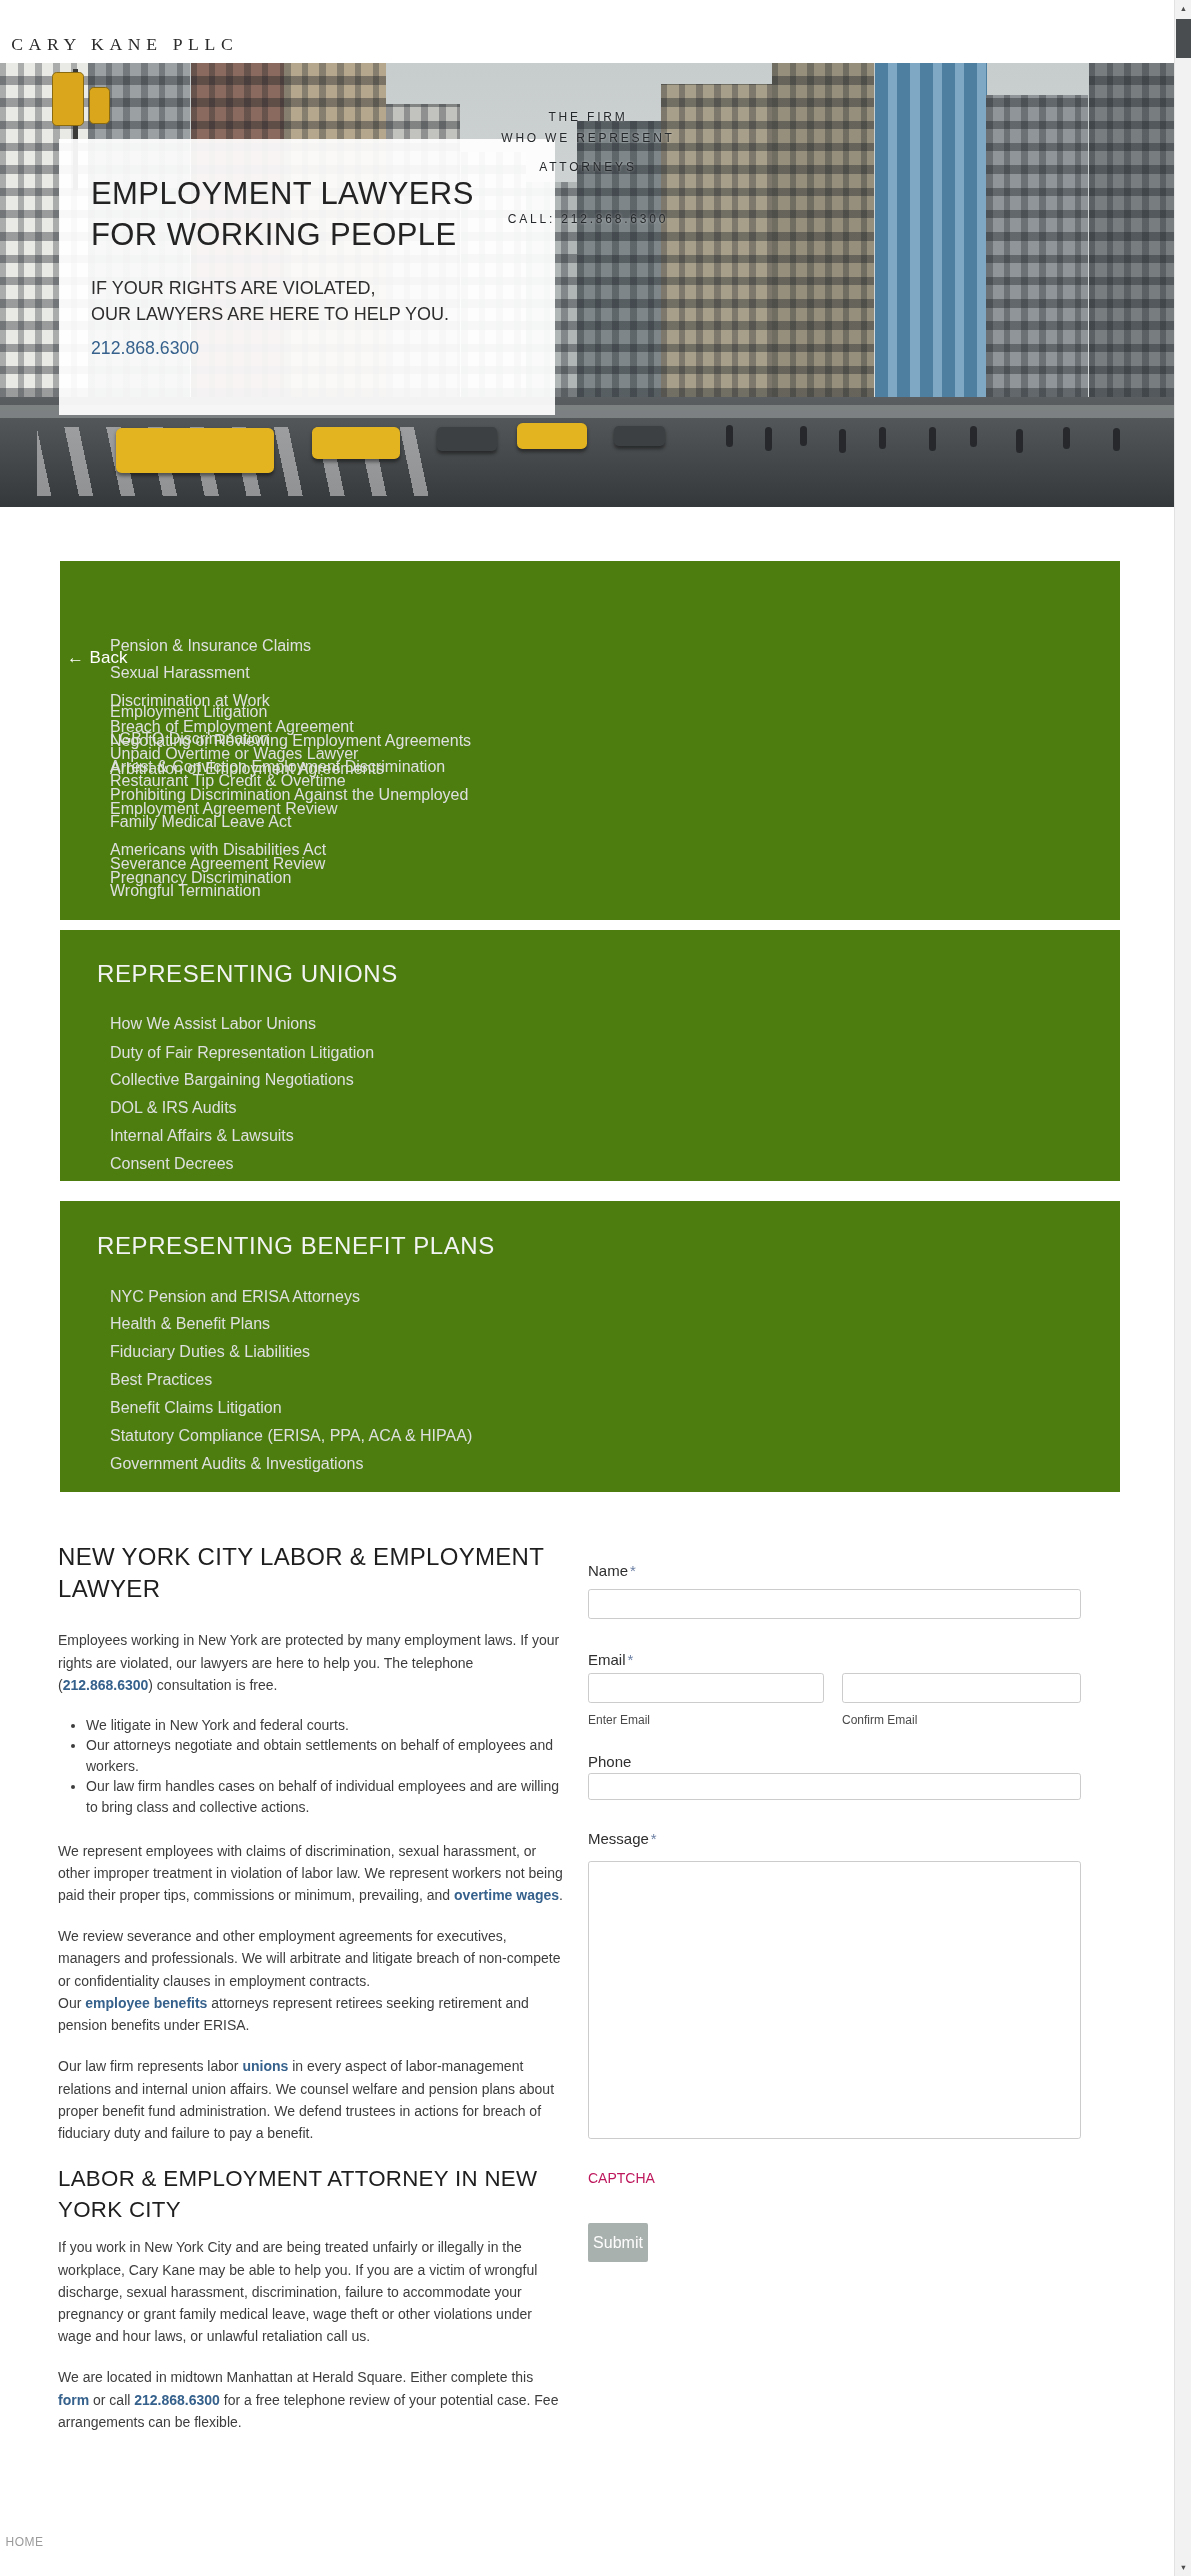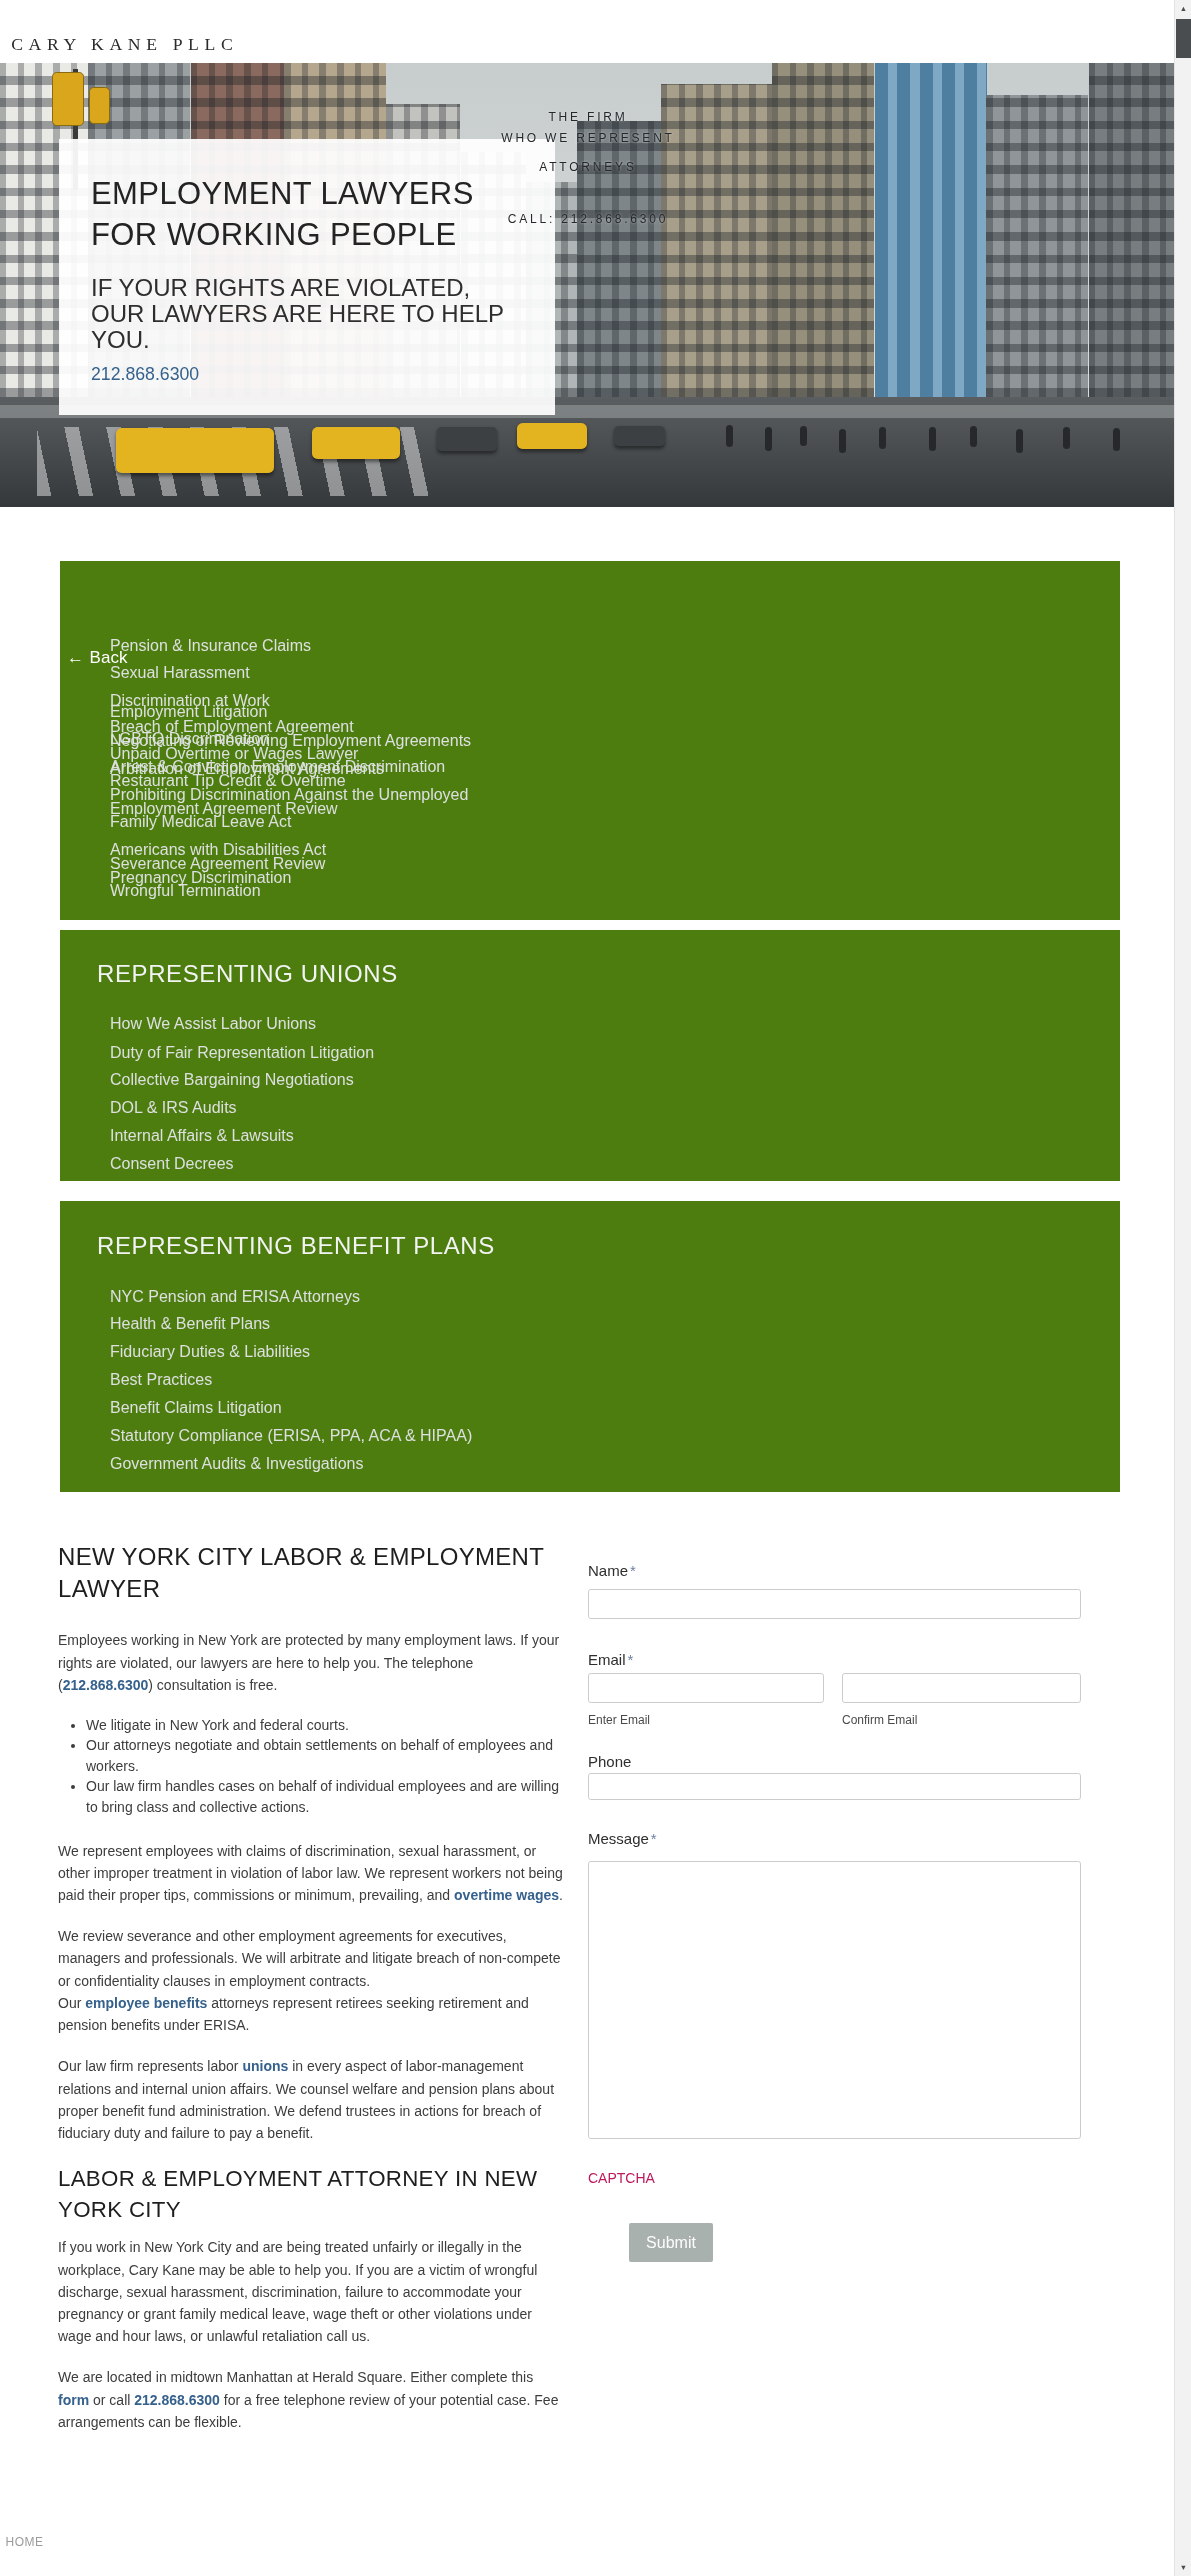--- a/index.html
+++ b/index.html
@@ -25,21 +25,21 @@
                background:repeating-linear-gradient(78deg, #e8e8e8 0 14px, rgba(0,0,0,0) 14px 41px); }
   .taxi { position:absolute; background:#e3b41f; border-radius:5.6px; box-shadow:0 2.8px 3.7px rgba(0,0,0,.45); }
   .car  { position:absolute; background:#3c4043; border-radius:4.7px; box-shadow:0 2.8px 3.7px rgba(0,0,0,.45); }
   .ped  { position:absolute; width:7.4px; background:#26282b; border-radius:3.7px; }
   .tl-pole { position:absolute; width:4.7px; background:#3a3a38; }
   .tl-head { position:absolute; background:#d9a61c; border-radius:4.7px; border:1.9px solid #8a6a10; }
 
   .hero-box { position:absolute; left:59px; top:76px; width:496px; height:276px;
               background:rgba(255,255,255,.93); padding:34px 28px 0 32px; }
   .hero-h1 { font-size:31px; line-height:41px; color:#232323; letter-spacing:0.4px; }
-  .hero-sub { margin-top:19.5px; font-size:24px; line-height:26px; color:#2e2e2e; }
+  .hero-sub { margin-top:19.5px; font-size:18px; line-height:26px; color:#2e2e2e; }
   .hero-phone { margin-top:11.2px; font-size:17.7px; color:#35618c; cursor:pointer; }
 
   .hero-nav-item { position:absolute; left:588px; transform:translateX(-50%);
                    font-size:12px; letter-spacing:2.8px; color:#26292b; white-space:nowrap;
                    text-shadow:0 0 2.8px rgba(255,255,255,.55); cursor:pointer; }
 
   
   .gray-section { position:absolute; left:60px; width:1060px; background:#4d7c0f; }
   .gray-title { position:absolute; left:37px; font-size:24px; letter-spacing:0.6px; color:#f2f3f3; white-space:nowrap; }
   .practice-link { position:absolute; left:50px; font-size:16px; color:#dde0df; white-space:nowrap; cursor:pointer; }
@@ -60,23 +60,23 @@
   
   .form-col { position:absolute; left:588px; top:1545px; width:493px; }
   .f-label { position:absolute; font-size:15px; color:#2e2e2e; }
   .req { color:#6b7fa3; margin-left:1.9px; }
   .f-sub { position:absolute; font-size:12px; color:#4a4a4a; }
   .f-input { position:absolute; height:30px; border:0.9px solid #cccccc; border-radius:2.8px;
              background:#fff; font-size:13px; padding:0 7.4px; font-family:"Liberation Sans", sans-serif; }
   .f-area { position:absolute; border:0.9px solid #cccccc; border-radius:2.8px; background:#fff;
             font-size:13px; padding:5.6px 7.4px; resize:none; font-family:"Liberation Sans", sans-serif; }
   .captcha { position:absolute; top:625px; font-size:14px; color:#be185d; }
-  .submit-btn { position:absolute; left:0; top:678px; width:84px; height:39px; background:#a9b1ae;
+  .submit-btn { position:absolute; left:0; top:678px; width:60px; height:39px; background:#a9b1ae;
                 color:#fdfdfd; font-size:16px; border:none; border-radius:1.9px; cursor:pointer;
-                font-family:"Liberation Sans", sans-serif;margin-left:41px; }
+                font-family:"Liberation Sans", sans-serif; }
 
   
   .footer-home { position:absolute; left:5.6px; top:2535px; font-size:12px; color:#9b9b9b;
                  letter-spacing:0.5px; cursor:pointer; }
 
   
   .scrollbar { position:absolute; right:0; top:0; width:17px; height:2576px; background:#f2f2f2;
                border-left:0.9px solid #e2e2e2; z-index:9; }
   .sb-btn { position:absolute; left:0; width:17px; height:17px; font-size:7.4px; color:#4d4d4d;
             text-align:center; line-height:17px; background:#f2f2f2; cursor:pointer; }

